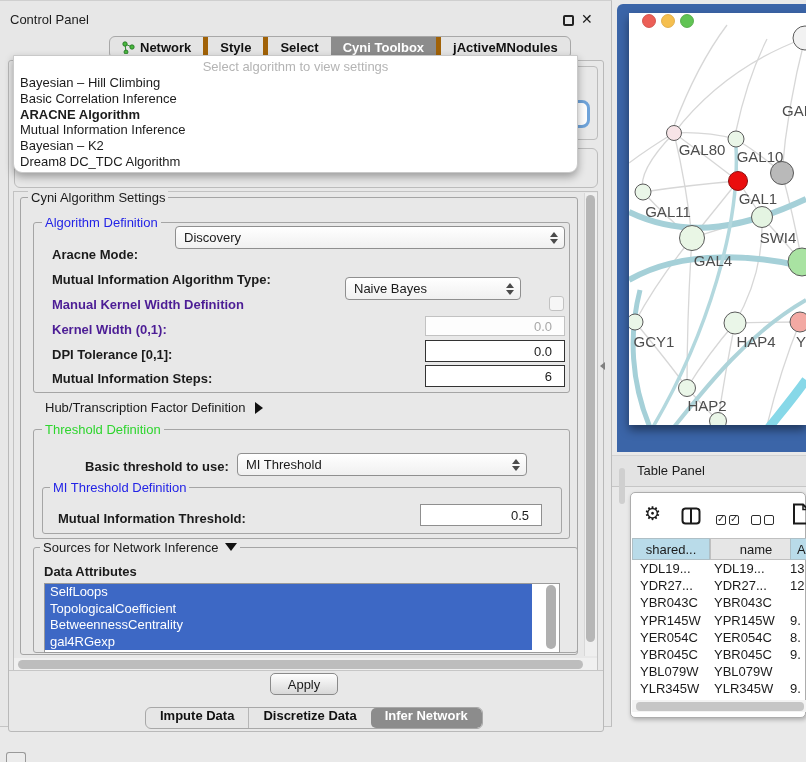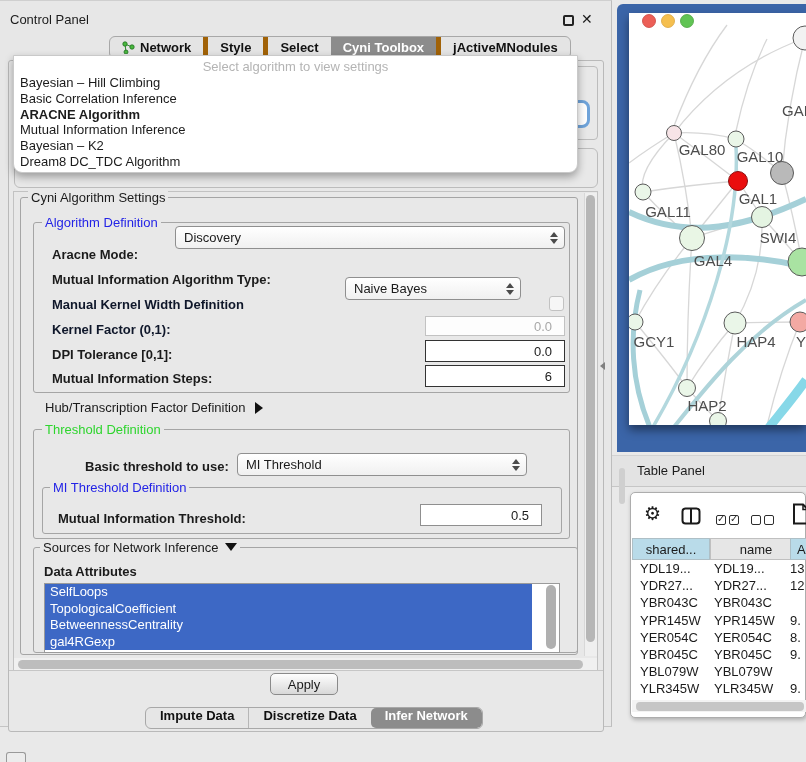--- a/index.html
+++ b/index.html
@@ -34,21 +34,21 @@
   .scrollpane{left:13px;top:191px;width:585px;height:480px;border:1px solid #c2c2c2;background:#e8e8e8;}
   .vsb-track{left:584px;top:193px;width:13px;height:463px;background:#efefef;border-left:1px solid #d8d8d8;}
   .vsb-thumb{left:586px;top:195px;width:9px;height:447px;background:#b6b6b6;border-radius:5px;}
   .hsb-track{left:14px;top:658px;width:583px;height:12px;background:#f0f0f0;}
   .hsb-thumb{left:18px;top:660px;width:565px;height:9px;background:#bdbdbd;border-radius:5px;}
   .grp{border:1px solid #a5a5a5;border-radius:3px;}
   .grp-title{font-size:13px;background:#e8e8e8;padding:0 3px;line-height:13px;white-space:nowrap;}
   .t-blue{color:#2323e6;}
   .t-green{color:#2ed52e;}
   .lb{font-size:13px;font-weight:bold;color:#1b1b1b;white-space:nowrap;}
-  .dis{color:#0f172a;}
+  .dis{color:#4c1d95;}
   .combo{display:flex;align-items:center;background:linear-gradient(#ffffff,#f0f0f0);
          border:1px solid #8f8f8f;border-radius:4px;height:23px;font-size:13px;padding-left:8px;}
   .stepper{margin-left:auto;display:flex;flex-direction:column;gap:2px;padding-right:6px;}
   .tri-up{width:0;height:0;border-left:4px solid transparent;border-right:4px solid transparent;border-bottom:5px solid #4a4a4a;}
   .tri-dn{width:0;height:0;border-left:4px solid transparent;border-right:4px solid transparent;border-top:5px solid #4a4a4a;}
   .field{background:#fff;border:1.5px solid #333;display:flex;align-items:center;justify-content:flex-end;
          font-size:13px;padding:0 12px;}
   .field.dis{border:1px solid #c2c2c2;color:#a8a8a8;background:#fdfdfd;}
   .chk{width:15px;height:15px;border:1px solid #c2c2c2;border-radius:3px;background:#f6f6f6;}
   .hub-arrow{width:0;height:0;border-top:6px solid transparent;border-bottom:6px solid transparent;border-left:8px solid #111;display:inline-block;margin-left:10px;vertical-align:-2px;}
@@ -171,21 +171,21 @@
     <span>Naive Bayes</span>
     <span class="stepper">
         <span class="tri-up"></span>
         <span class="tri-dn"></span>
       </span>
   </div>
 
   <span class="abs lb dis" style="left:52px;top:297px;">Manual Kernel Width Definition</span>
   <div class="abs chk" style="left:549px;top:296px;"></div>
 
-  <span class="abs lb dis" style="left:52px;top:322px;">Kernel Factor (0,1):</span>
+  <span class="abs lb dis" style="left:52px;top:322px;">Kernel Width (0,1):</span>
   <div class="abs field dis" style="left:425px;top:316px;width:140px;height:20px;">
     <span>0.0</span>
   </div>
 
   <span class="abs lb" style="left:52px;top:347px;">DPI Tolerance [0,1]:</span>
   <div class="abs field" style="left:425px;top:340px;width:140px;height:22px;">
     <span>0.0</span>
   </div>
 
   <span class="abs lb" style="left:52px;top:371px;">Mutual Information Steps:</span>

